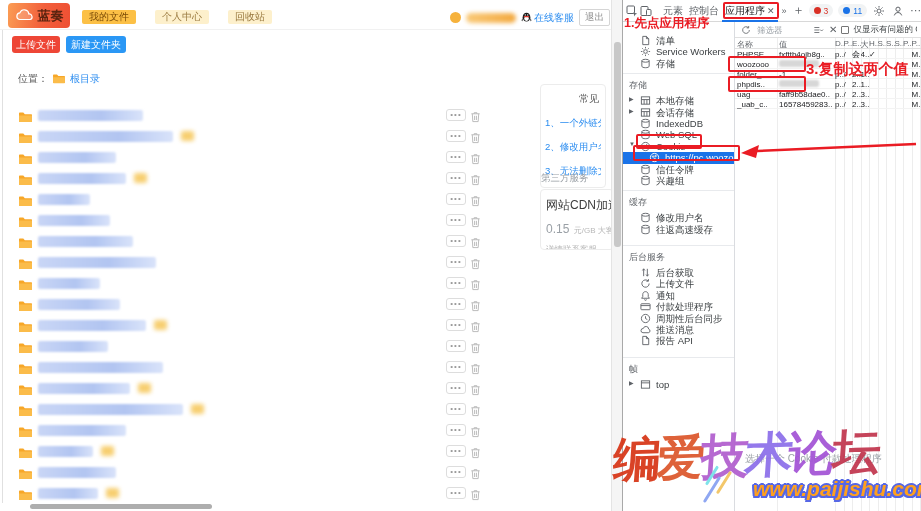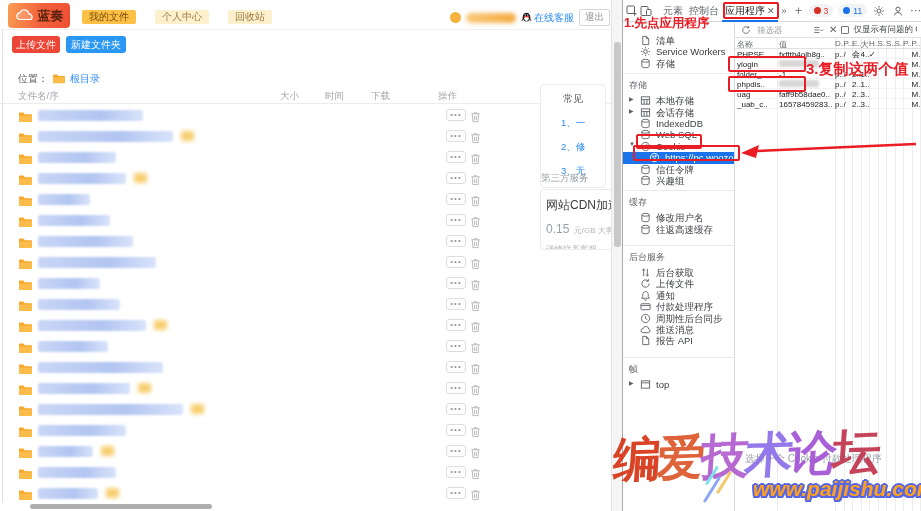--- a/index.html
+++ b/index.html
@@ -31,21 +31,21 @@
 .list-head{position:absolute;left:0;top:89px;width:611px;height:15px;border-bottom:1px solid #ececec;font-size:9.5px;color:#a2a8ae}
 .list-head span{position:absolute;top:1px}
 .lh-name{left:18px}.lh-size{left:280px}.lh-time{left:325px}.lh-dl{left:371px}.lh-op{left:438px}
 #file-list{position:absolute;left:0;top:105px;width:611px;height:400px;overflow:hidden}
 .frow{position:relative;height:21px}
 .frow .ficon{position:absolute;left:18px;top:4px}
 .frow .bar{position:absolute;left:38px;top:5px;height:11px;border-radius:2px;background:linear-gradient(90deg,#c9d6f6,#b2c5f1 60%,#d9e3fa);filter:blur(1.2px)}
 .frow .spot{position:absolute;top:5px;width:13px;height:10px;border-radius:2px;background:#f7cf71;filter:blur(2px)}
 .frow .dots{position:absolute;left:446px;top:4px;width:20px;height:12px;border:1px solid #ddd;border-radius:3px;background:#fff;font-size:8px;letter-spacing:1px;color:#9a9a9a;line-height:9px;text-align:center;cursor:pointer}
 .frow .trash{position:absolute;left:470px;top:4px;cursor:pointer}
-.faq-card{position:absolute;left:540px;top:84px;width:66px;border:1px solid #ececec;border-radius:4px;background:#fff;padding:7px 20px 9px}
+.faq-card{position:absolute;left:540px;top:84px;width:66px;border:1px solid #ececec;border-radius:4px;background:#fff;padding:7px 4px 9px}
 .faq-title{text-align:right;font-size:10px;color:#555;padding-right:2px}
 .faq-link{margin-top:11px;font-size:9.5px;color:#2a8cf0;white-space:nowrap;overflow:hidden;cursor:pointer}
 .third-party{position:absolute;left:541px;top:172px;font-size:9.5px;color:#9aa0a6}
 .cdn-card{position:absolute;left:540px;top:189px;width:74px;height:61px;border:1px solid #ececec;border-radius:4px;background:#fff;padding:7px 5px;overflow:hidden}
 .cdn-title{font-size:12px;color:#3c3c3c;white-space:nowrap}
 .cdn-price{margin-top:5px;white-space:nowrap}
 .cdn-price .p{font-size:12px;color:#9aa0a6}
 .cdn-price .u{font-size:8px;color:#b8b8b8}
 .cdn-link{margin-top:7px;font-size:8.5px;color:#b8b8b8;cursor:pointer}
 .page-vscroll{position:absolute;left:611px;top:0;width:11px;height:511px;background:#f5f5f5;border-left:1px solid #e4e4e4}
@@ -155,27 +155,20 @@
 
     <div class="location">
       <span class="lab">位置：</span>
       <span><svg width="14" height="11" viewBox="0 0 15 12">
             <path d="M1 3.2V2.2c0-.4.3-.7.7-.7h3.6l1.5 1.7h6.5c.4 0 .7.3.7.7v6.4c0 .4-.3.7-.7.7H1.7c-.4 0-.7-.3-.7-.7z" fill="#f7a728"></path>
             <path d="M1 4.6h13v5.8c0 .4-.3.7-.7.7H1.7c-.4 0-.7-.3-.7-.7z" fill="#fbbc4a"></path>
           </svg></span>
       <span class="root">根目录</span>
     </div>
 
-    <div class="list-head">
-      <span class="lh-name">文件名/序</span>
-      <span class="lh-size">大小</span>
-      <span class="lh-time">时间</span>
-      <span class="lh-dl">下载</span>
-      <span class="lh-op">操作</span>
-    </div>
 
     <div id="file-list">
         <div class="frow">
           <span class="ficon"><svg width="15" height="12" viewBox="0 0 15 12">
               <path d="M1 3.2V2.2c0-.4.3-.7.7-.7h3.6l1.5 1.7h6.5c.4 0 .7.3.7.7v6.4c0 .4-.3.7-.7.7H1.7c-.4 0-.7-.3-.7-.7z" fill="#f7a728"></path>
               <path d="M1 4.6h13v5.8c0 .4-.3.7-.7.7H1.7c-.4 0-.7-.3-.7-.7z" fill="#fbbc4a"></path>
             </svg></span>
           <span class="bar" style="width: 105px;"></span>
           <div class="dots">•••</div>
           <span class="trash"><svg width="11" height="12" viewBox="0 0 12 13" fill="none" stroke="#b7b7b7">
@@ -674,21 +667,21 @@
             <span class="c-name">PHPSE..</span>
             <span class="c-val">fxfttb4ojb8g..</span>
             <span style="left: 100px; width: 8.5px;">p..</span>
             <span style="left: 108.5px; width: 8.5px;">/</span>
             <span style="left: 117px; width: 8.5px;">会</span>
             <span style="left: 125.5px; width: 8.5px;">4..</span>
             <span style="left: 134px; width: 8.5px;">✓</span>
             <span style="left: 176.5px; width: 8.5px;">M.</span>
           </div>
           <div class="ck-row">
-            <span class="c-name">ylogin</span>
+            <span class="c-name">woozooo</span>
             <span class="c-blur"></span>
             <span style="left: 176.5px; width: 8.5px;">M.</span>
           </div>
           <div class="ck-row">
             <span class="c-name">folder_..</span>
             <span class="c-val">-1</span>
             <span style="left: 100px; width: 8.5px;">p..</span>
             <span style="left: 108.5px; width: 8.5px;">/</span>
             <span style="left: 117px; width: 8.5px;">2..</span>
             <span style="left: 125.5px; width: 8.5px;">1..</span>

